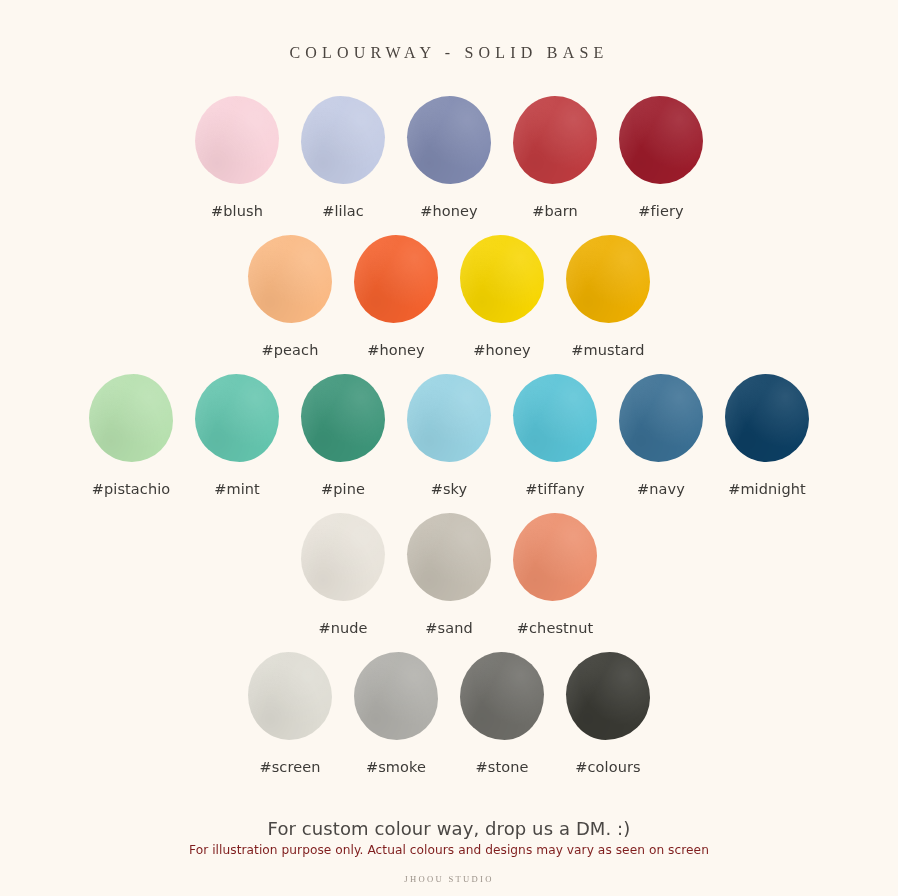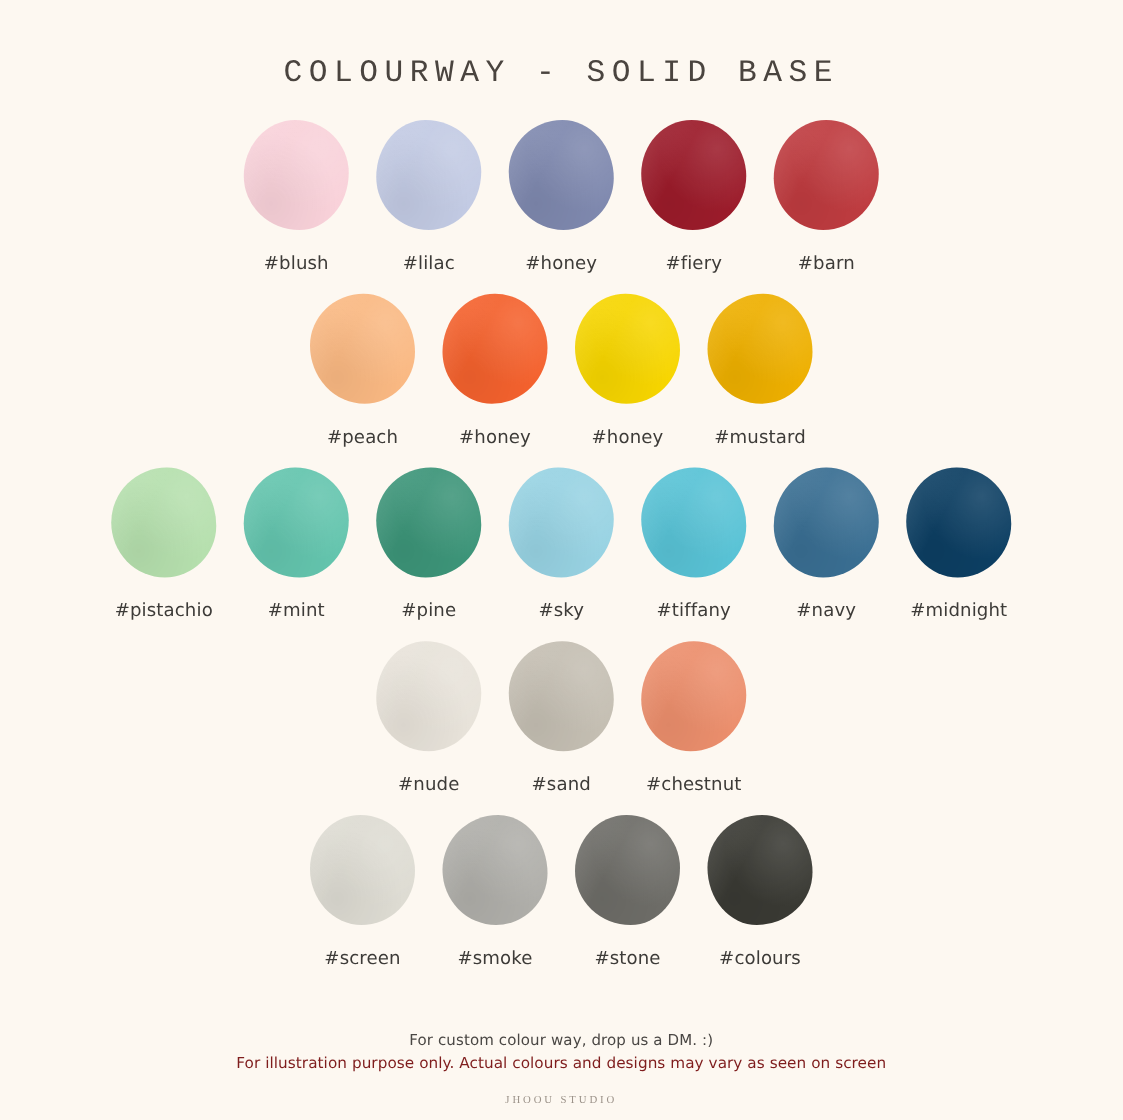--- a/index.html
+++ b/index.html
@@ -27,22 +27,22 @@
   
   .title-wrap {
     position: absolute;
     top: 44px;
     left: 0;
     width: 898px;
     text-align: center;
   }
   .poster-title {
     display: inline-block;
-    font-family: Liberation Mono, monospace;
-    font-size: 25px;
+    font-family: Liberation Serif, serif;
+    font-size: 16px;
     letter-spacing: 5.2px;
     color: #4a443f;
     font-weight: 400;
     white-space: nowrap;
   }
 
   
   .rows {
     position: absolute;
     top: 96px;
@@ -94,21 +94,21 @@
   
   .footer {
     position: absolute;
     left: 0;
     bottom: 12px;
     width: 898px;
     text-align: center;
   }
   .footer-line-1 {
     font-family: "DejaVu Sans", "Liberation Sans", sans-serif;
-    font-size: 12px;
+    font-size: 18px;
     color: #4a4744;
     letter-spacing: 0.1px;
     margin-bottom: 4px;
   }
   .footer-line-2 {
     font-family: "DejaVu Sans", "Liberation Sans", sans-serif;
     font-size: 12.2px;
     color: #7f1d1d;
     letter-spacing: 0.05px;
     margin-bottom: 17px;
@@ -137,26 +137,26 @@
         </div>
         <div class="swatch-cell">
           <div class="swatch-blob" style="background: rgb(195, 203, 228); border-radius: 47% 53% 50% 50% / 52% 47% 53% 48%;"></div>
           <div class="swatch-label">#lilac</div>
         </div>
         <div class="swatch-cell">
           <div class="swatch-blob" style="background: rgb(127, 137, 175); border-radius: 51% 49% 48% 52% / 47% 53%;"></div>
           <div class="swatch-label">#honey</div>
         </div>
         <div class="swatch-cell">
+          <div class="swatch-blob" style="background: rgb(191, 60, 64); border-radius: 50% 50% 53% 47% / 53% 49% 51% 47%;"></div>
+          <div class="swatch-label">#barn</div>
+        </div>
+        <div class="swatch-cell">
           <div class="swatch-blob" style="background: rgb(156, 28, 43); border-radius: 48% 52% 51% 49% / 49% 51%;"></div>
           <div class="swatch-label">#fiery</div>
-        </div>
-        <div class="swatch-cell">
-          <div class="swatch-blob" style="background: rgb(191, 60, 64); border-radius: 50% 50% 53% 47% / 53% 49% 51% 47%;"></div>
-          <div class="swatch-label">#barn</div>
         </div>
       </div>
       <div class="swatch-row">
         <div class="swatch-cell">
           <div class="swatch-blob" style="background: rgb(250, 185, 131); border-radius: 51% 49% 48% 52% / 47% 53%;"></div>
           <div class="swatch-label">#peach</div>
         </div>
         <div class="swatch-cell">
           <div class="swatch-blob" style="background: rgb(244, 98, 46); border-radius: 50% 50% 53% 47% / 53% 49% 51% 47%;"></div>
           <div class="swatch-label">#honey</div>

